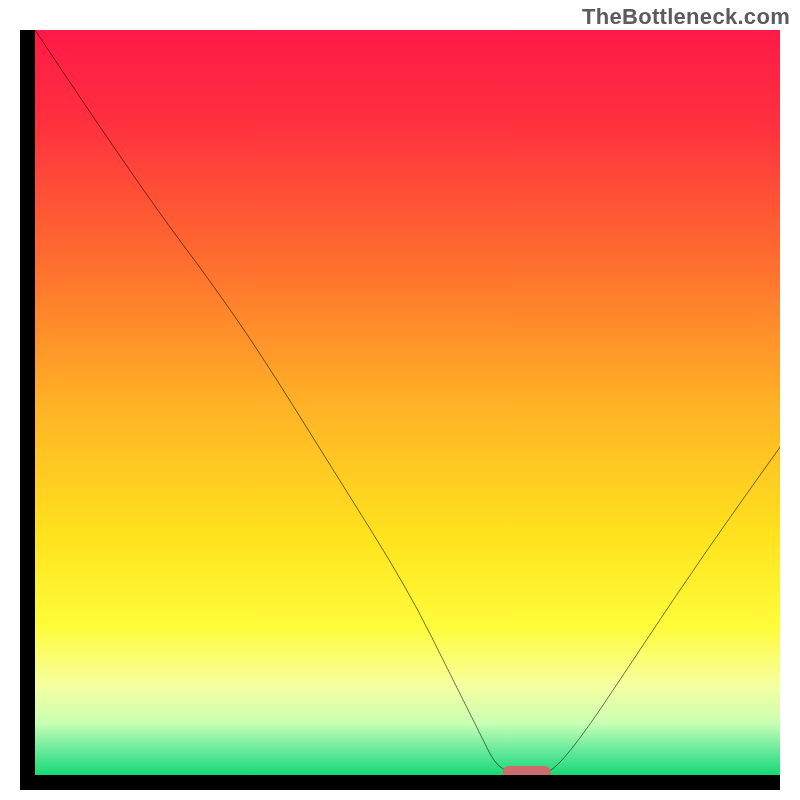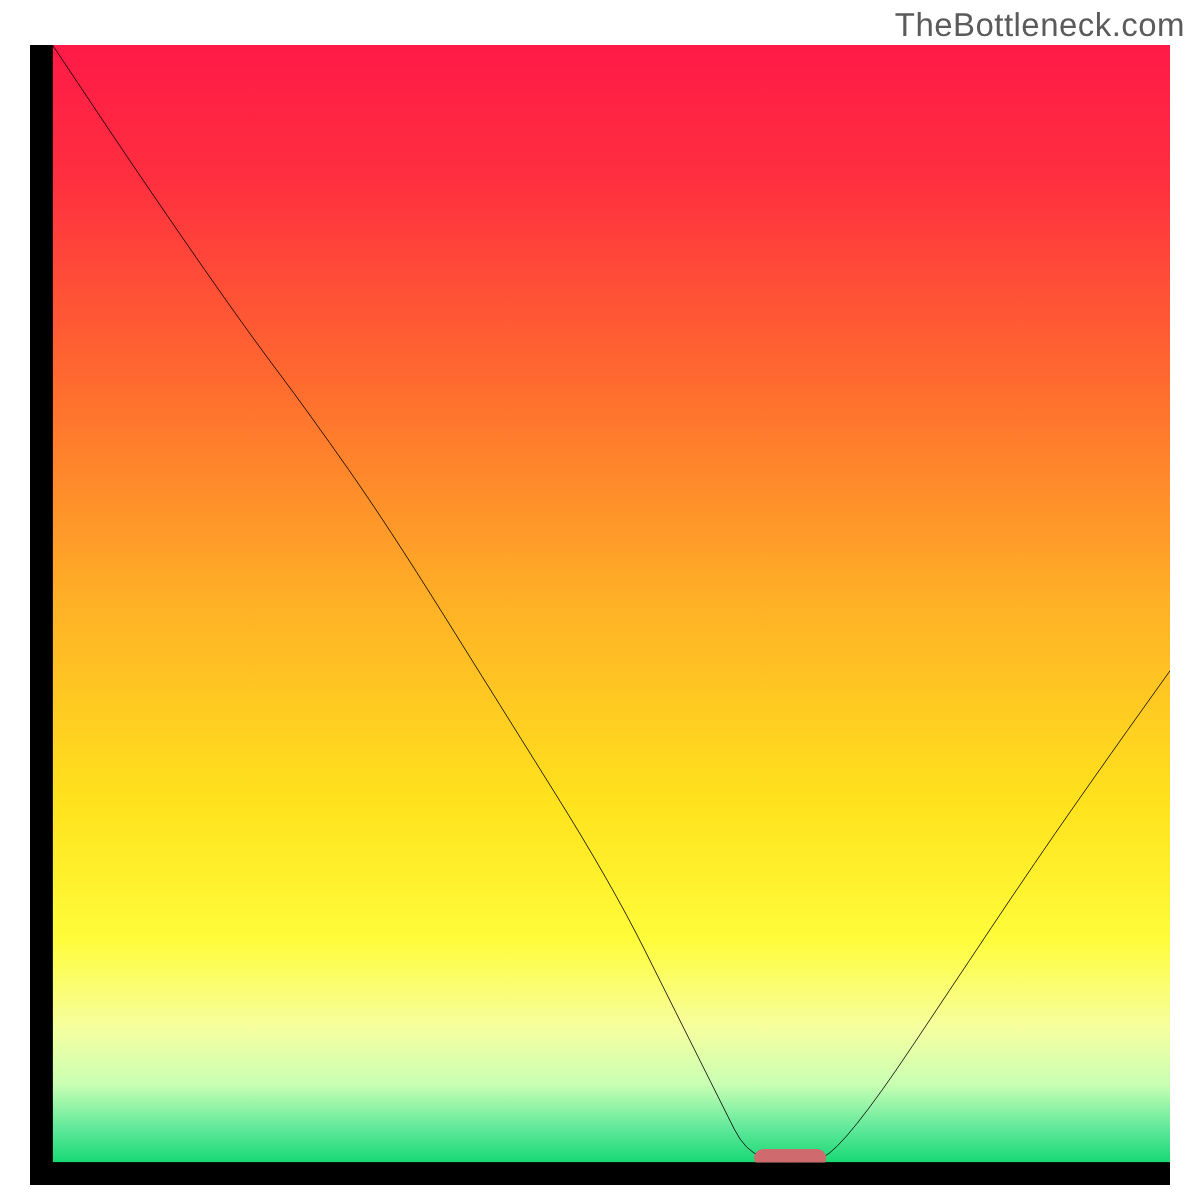--- a/index.html
+++ b/index.html
@@ -15,21 +15,21 @@
     width: 800px;
     height: 800px;
     background: #ffffff;
   }
   .watermark {
     position: absolute;
     top: 4px;
     right: 10px;
     font-family: Arial, Helvetica, sans-serif;
     font-size: 22px;
-    font-weight: 400;
+    font-weight: 700;
     color: #5b5b5b;
     letter-spacing: 0.3px;
     z-index: 20;
     margin-left: 36px;
   }
   .frame {
     position: absolute;
     left: 20px;
     top: 30px;
     width: 760px;

